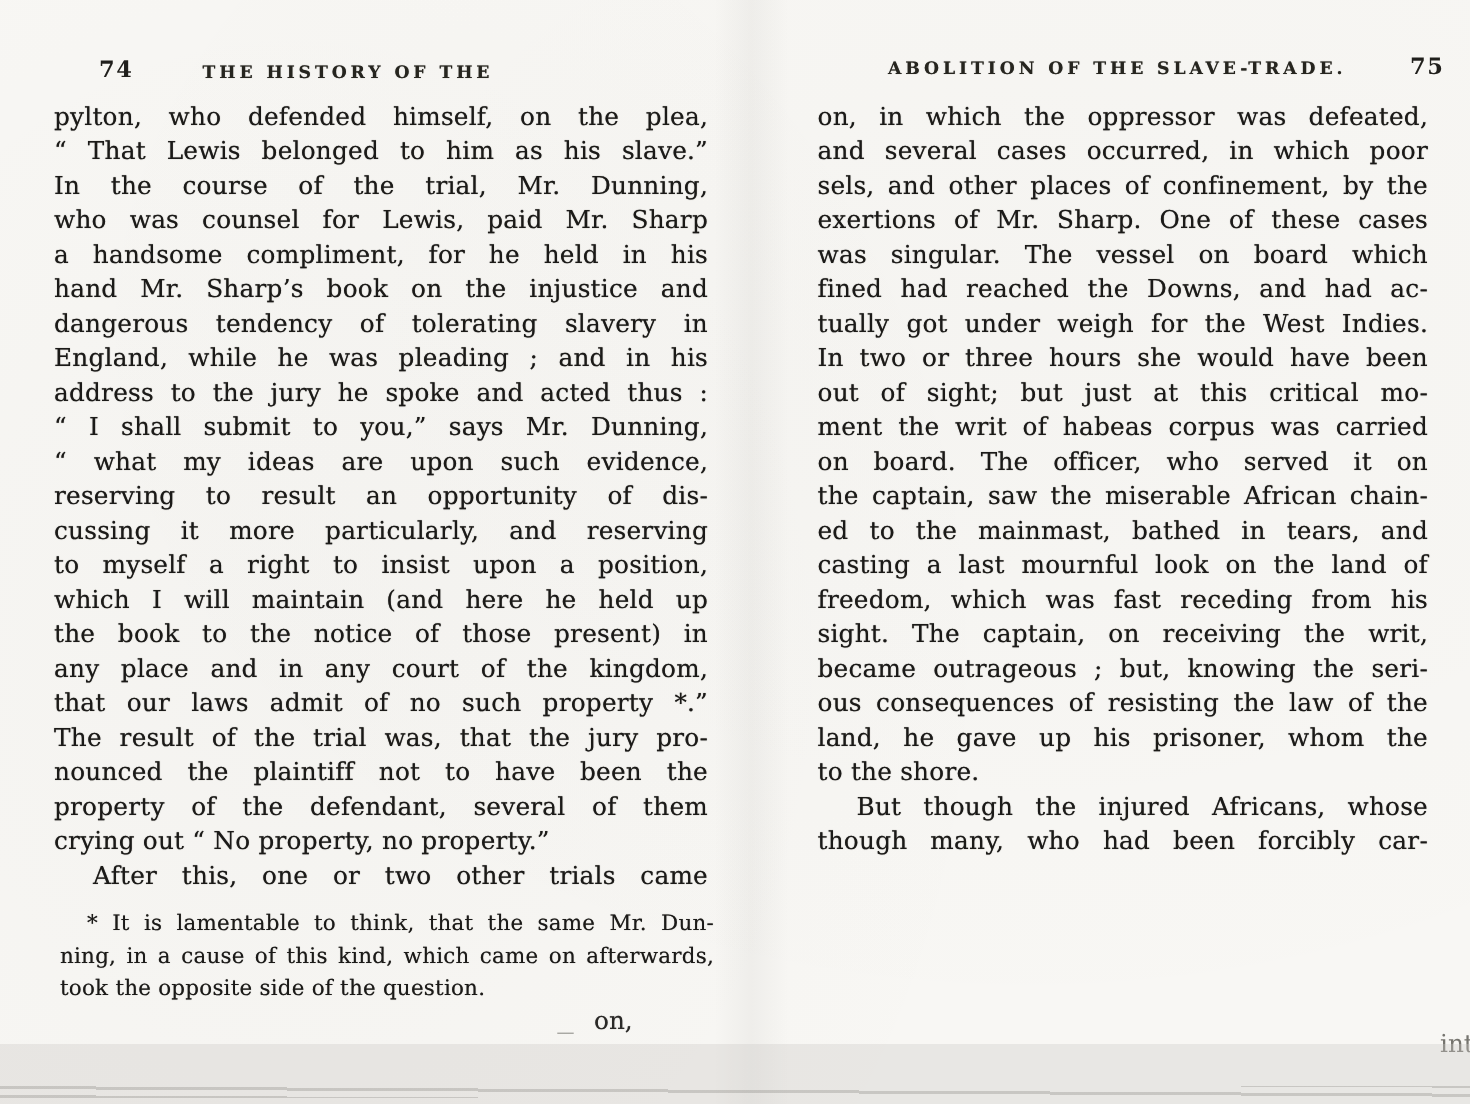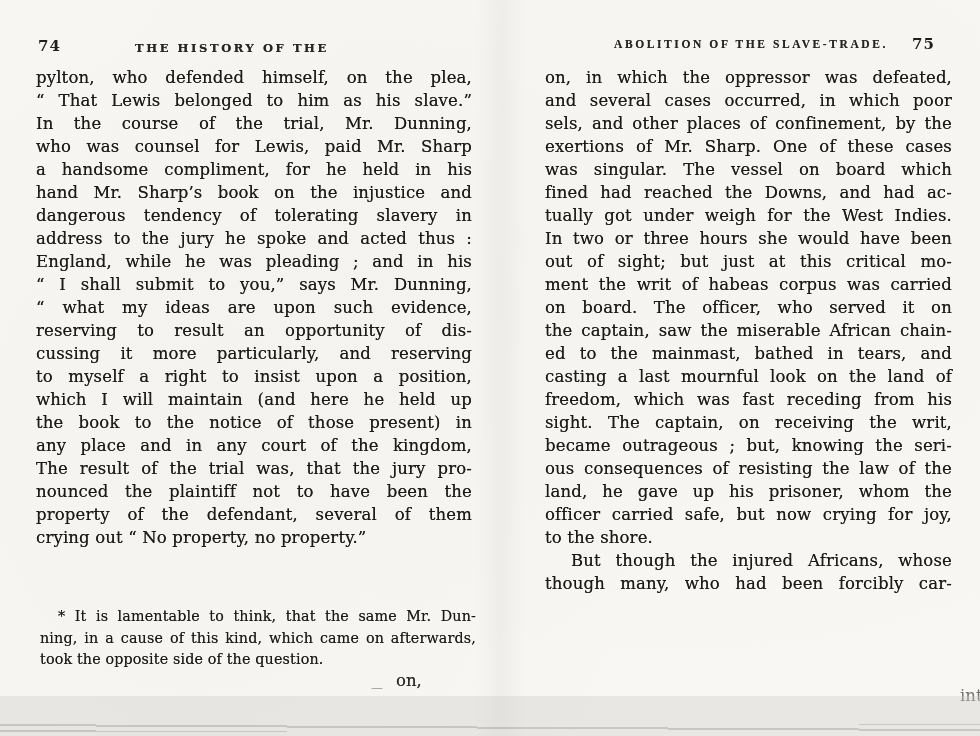--- a/index.html
+++ b/index.html
@@ -15,34 +15,35 @@
     color: #1b1a18;
   }
   .scan { position: absolute; inset: 0; }
 
   
   .pagenum {
     position: absolute;
     font-size: 15px; font-weight: 700;
     letter-spacing: 1px;
     color: #201f1c;
+    margin-left: 28px;
   }
   .pagenum.left  { left: 38px;  top: 37px; }
   .pagenum.right { left: 912px; top: 35px; font-size: 15px; }
   .running-title {
     position: absolute;
     font-size: 11.5px; font-weight: 700;
     letter-spacing: 2.6px;
     text-align: center;
     color: #26251f;
     text-shadow: 0 0 0.5px rgba(30,28,22,0.6);
     white-space: nowrap;
   }
   .running-title.left  { left: 112px; top: 41px; width: 240px; }
-  .running-title.right { left: 606px; top: 38px; width: 290px; font-family: Liberation Serif, serif; }
+  .running-title.right { left: 592px; top: 38px; width: 290px; }
 
   
   .textblock {
     position: absolute;
     font-size: 16.5px;
     line-height: 23px;
     letter-spacing: 0.15px;
     text-shadow: 0 0 0.55px rgba(25,22,18,0.72);
   }
   .textblock.left-body  { left: 36px;  top: 66px; width: 436px; }
@@ -115,34 +116,36 @@
     <div class="running-title left">THE HISTORY OF THE</div>
 
     <div class="textblock left-body">
         <div class="line">pylton, who defended himself, on the plea,</div>
         <div class="line">“ That Lewis belonged to him as his slave.”</div>
         <div class="line">In the course of the trial, Mr. Dunning,</div>
         <div class="line">who was counsel for Lewis, paid Mr. Sharp</div>
         <div class="line">a handsome compliment, for he held in his</div>
         <div class="line">hand Mr. Sharp’s book on the injustice and</div>
         <div class="line">dangerous tendency of tolerating slavery in</div>
+        <div class="line">England, while he was pleading ; and in his</div>
         <div class="line">address to the jury he spoke and acted thus :</div>
-        <div class="line">England, while he was pleading ; and in his</div>
         <div class="line">“ I shall submit to you,” says Mr. Dunning,</div>
         <div class="line">“ what my ideas are upon such evidence,</div>
         <div class="line">reserving to result an opportunity of dis-</div>
         <div class="line">cussing it more particularly, and reserving</div>
         <div class="line">to myself a right to insist upon a position,</div>
         <div class="line">which I will maintain (and here he held up</div>
         <div class="line">the book to the notice of those present) in</div>
         <div class="line">any place and in any court of the kingdom,</div>
+        <div class="line">that our laws admit of no such property *.”</div>
         <div class="line">The result of the trial was, that the jury pro-</div>
         <div class="line">nounced the plaintiff not to have been the</div>
         <div class="line">property of the defendant, several of them</div>
         <div class="line flush">crying out “ No property, no property.”</div>
+        <div class="line indent">After this, one or two other trials came</div>
       </div>
 
     <div class="textblock footnote">
         <div class="line indent">* It is lamentable to think, that the same Mr. Dun-</div>
         <div class="line">ning, in a cause of this kind, which came on afterwards,</div>
         <div class="line flush">took the opposite side of the question.</div>
       </div>
 
     <div class="margin-mark">—</div>
     <div class="catchword left">on,</div>
@@ -165,21 +168,20 @@
         <div class="line">ment the writ of habeas corpus was carried</div>
         <div class="line">on board. The officer, who served it on</div>
         <div class="line">the captain, saw the miserable African chain-</div>
         <div class="line">ed to the mainmast, bathed in tears, and</div>
         <div class="line">casting a last mournful look on the land of</div>
         <div class="line">freedom, which was fast receding from his</div>
         <div class="line">sight. The captain, on receiving the writ,</div>
         <div class="line">became outrageous ; but, knowing the seri-</div>
         <div class="line">ous consequences of resisting the law of the</div>
         <div class="line">land, he gave up his prisoner, whom the</div>
-        <div class="line">officer carried safe, but now crying for joy,</div>
         <div class="line flush">to the shore.</div>
         <div class="line indent">But though the injured Africans, whose</div>
         <div class="line">though many, who had been forcibly car-</div>
       </div>
 
     <div class="catchword right">into</div>
   </div>
 
   <div class="edge-bottom"></div>
   <div class="edge-bottom-dark"></div>

